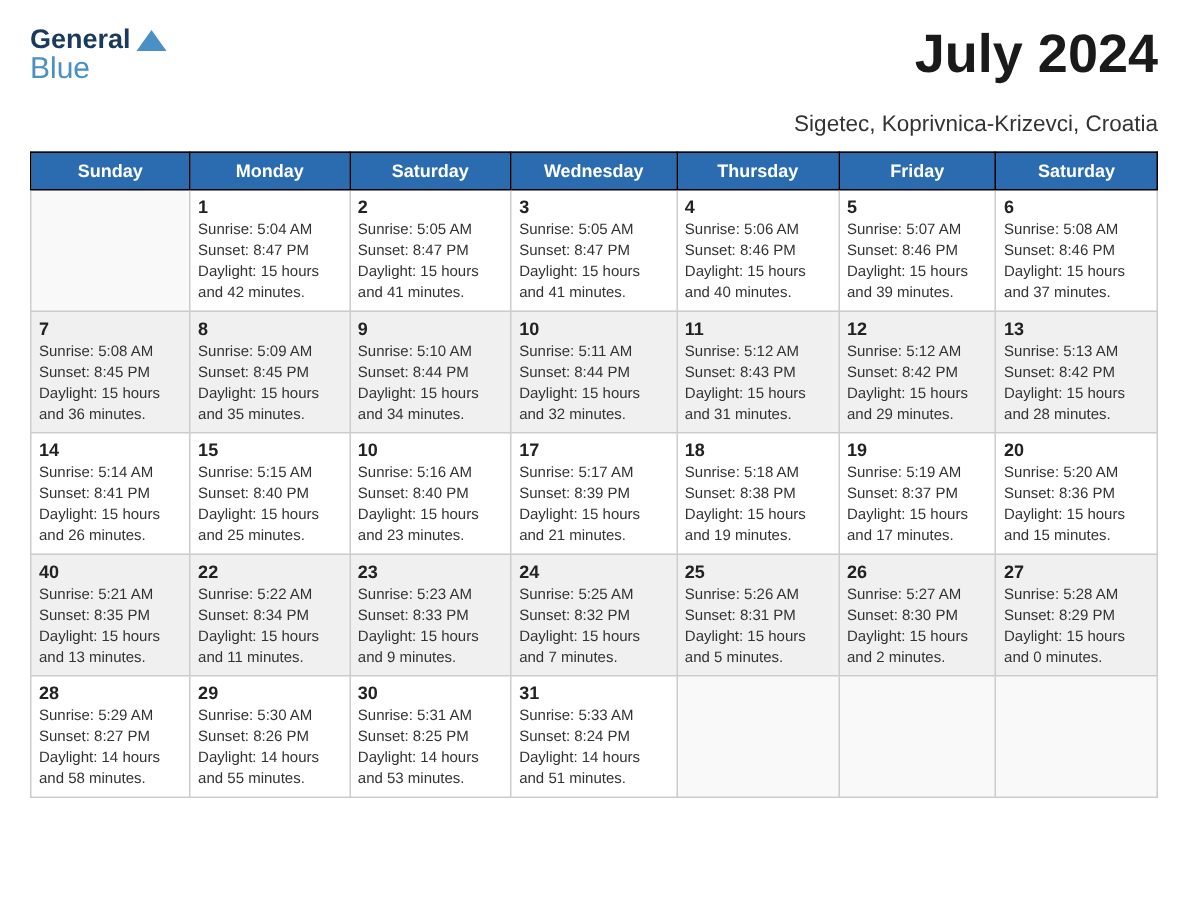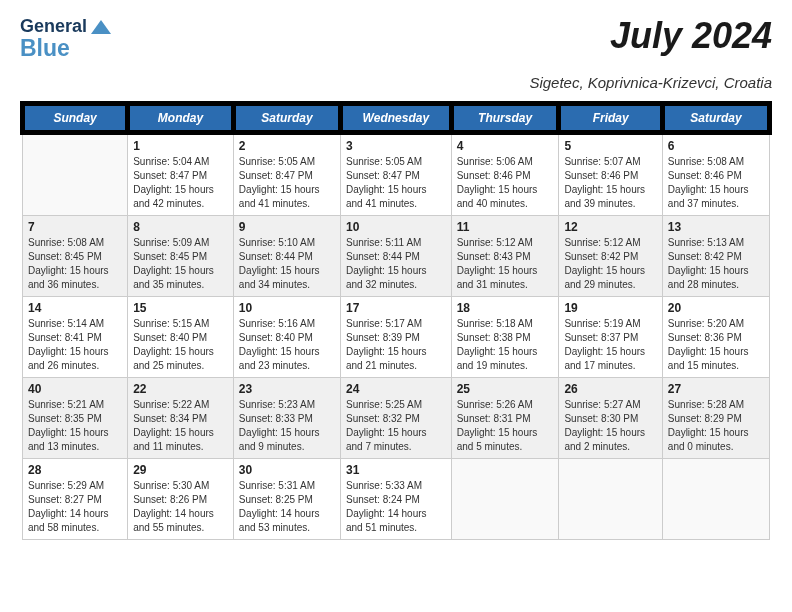--- a/index.html
+++ b/index.html
@@ -35,21 +35,20 @@
     .logo-triangle {
       width: 0;
       height: 0;
       border-left: 10px solid transparent;
       border-right: 10px solid transparent;
       border-bottom: 14px solid #4a90c4;
       display: inline-block;
     }
     .title-section {
       text-align: right;
-      font-style: italic;
     }
     .main-title {
       font-size: 36px;
       font-weight: bold;
       color: #1a1a1a;
       line-height: 1.1;
     }
     .subtitle {
       font-size: 15px;
       color: #333;
@@ -60,22 +59,21 @@
       border-collapse: collapse;
       font-size: 10.5px;
     }
     .calendar th {
       background-color: #2b6cb0;
       color: #fff;
       text-align: center;
       padding: 5px 16px;
       font-size: 12px;
       font-weight: bold;
-      border: 5px solid #000000;
-      font-style: italic;
+      border: 1px solid #000000;
     }
     .calendar td {
       border: 1px solid #ccc;
       vertical-align: top;
       padding: 4px 5px;
       width: 113px;
       min-height: 80px;
       height: 80px;
       background: #fff;
     }
@@ -101,21 +99,21 @@
 </head>
 <body>
 
 <div class="page">
   <div class="header">
     <div class="logo">
       <div class="logo-row">
         <span style="font-size:18px;font-weight:bold;color:#1a3a5c;">General</span>
         <div class="logo-triangle"></div>
       </div>
-      <span style="font-size:23px;font-weight:bold;color:#4a90c4;margin-top:-2px;">Blue</span>
+      <span style="font-size:20px;font-weight:normal;color:#4a90c4;margin-top:-2px;">Blue</span>
     </div>
     <div class="title-section">
       <div class="main-title">July 2024</div>
       <div class="subtitle">Sigetec, Koprivnica-Krizevci, Croatia</div>
     </div>
   </div>
 
   <table class="calendar">
     <thead>
       <tr>

